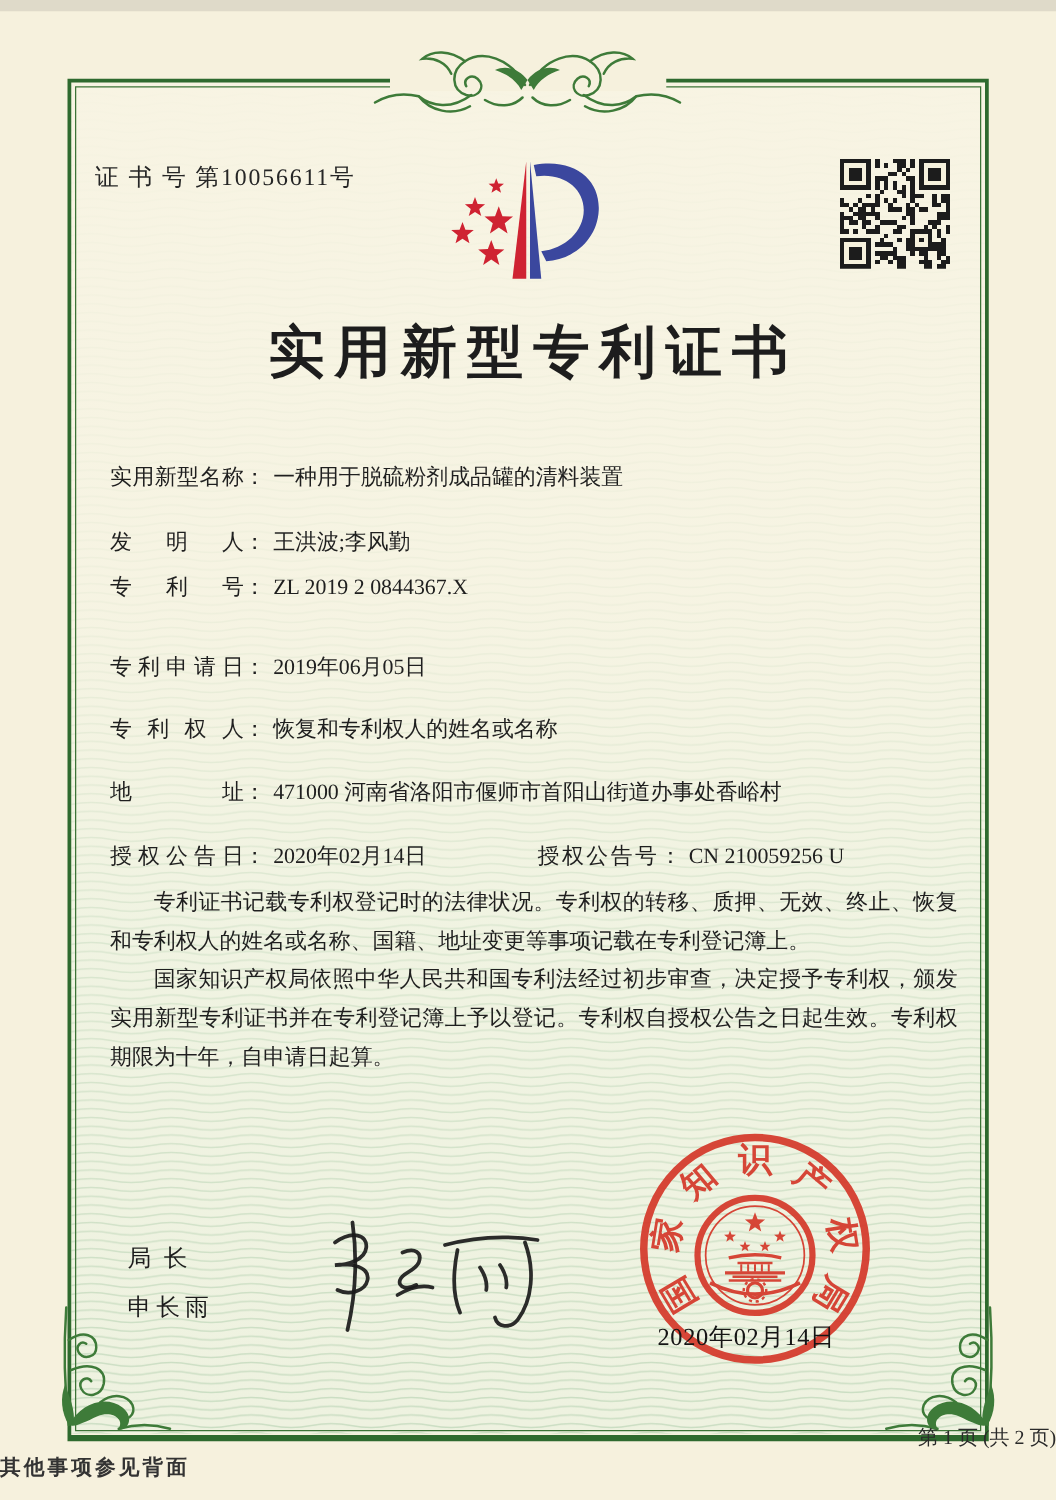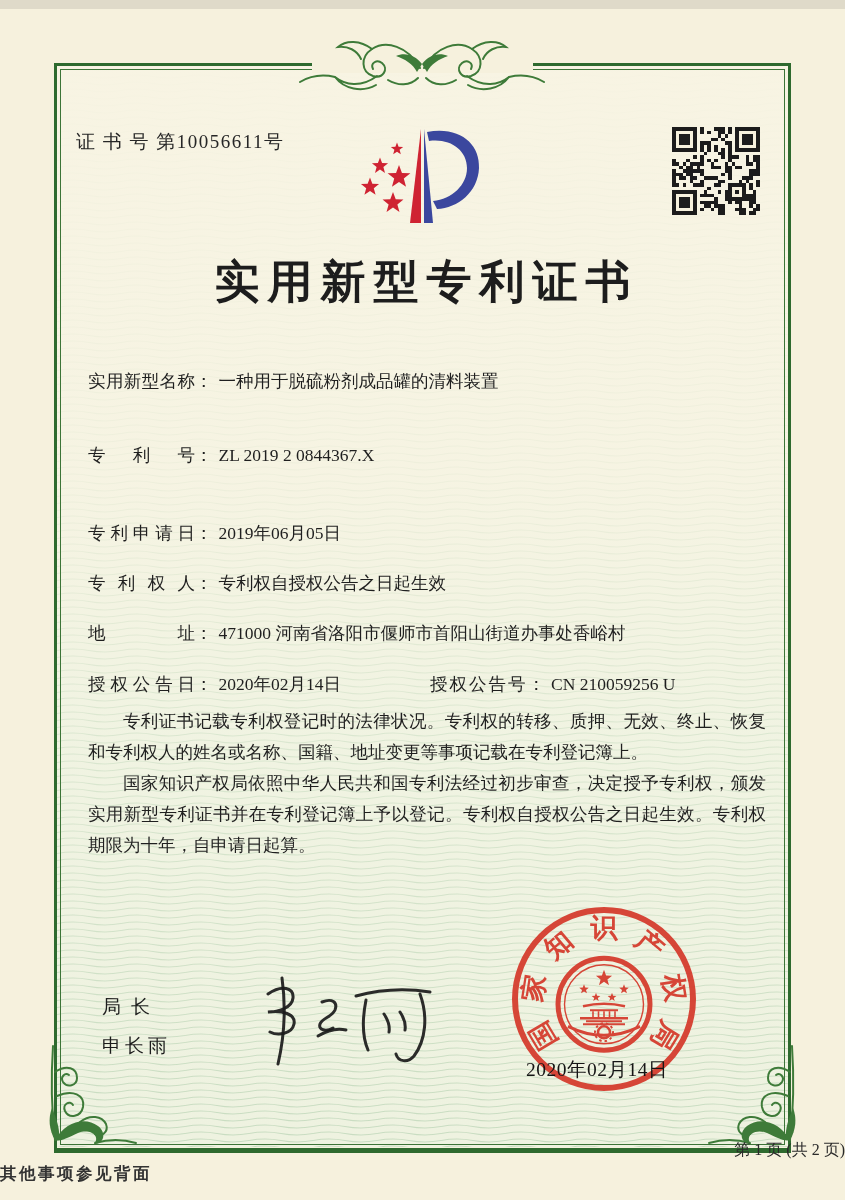--- a/index.html
+++ b/index.html
@@ -340,28 +340,31 @@
       <rect x="16" y="16" width="5" height="5" fill="#1c1c1c"></rect>
       <rect x="17" y="17" width="3" height="3" fill="#f6f1dd"></rect>
       <rect x="18" y="18" width="1" height="1" fill="#1c1c1c"></rect>
     </svg>
 
   <div class="title">实用新型专利证书</div>
 
   <div class="frow" style="top:369px">
     <span class="flab">实用新型名称</span><span class="fcolon">：</span><span>一种用于脱硫粉剂成品罐的清料装置</span>
   </div>
-  <div class="frow" style="top:443px">
+  <div class="frow" style="top:421px">
+    <span class="flab">发　明　人</span><span class="fcolon">：</span><span>王洪波;李风勤</span>
+  </div>
+  <div class="frow" style="top:457px">
     <span class="flab">专　利　号</span><span class="fcolon">：</span><span>ZL 2019 2 0844367.X</span>
   </div>
   <div class="frow" style="top:521px">
     <span class="flab">专利申请日</span><span class="fcolon">：</span><span>2019年06月05日</span>
   </div>
   <div class="frow" style="top:571px">
-    <span class="flab">专 利 权 人</span><span class="fcolon">：</span><span>专利权自授权公告之日起生效</span>
+    <span class="flab">专 利 权 人</span><span class="fcolon">：</span><span>恢复和专利权人的姓名或名称</span>
   </div>
   <div class="frow" style="top:621px">
     <span class="flab">地 址</span><span class="fcolon">：</span><span>471000 河南省洛阳市偃师市首阳山街道办事处香峪村</span>
   </div>
   <div class="frow" style="top:672px">
     <span class="flab">授权公告日</span><span class="fcolon">：</span><span>2020年02月14日</span>
     <span class="pair2"><span class="l2">授权公告号</span><span class="fcolon">：</span><span>CN 210059256 U</span></span>
   </div>
 
   <div class="paras">

